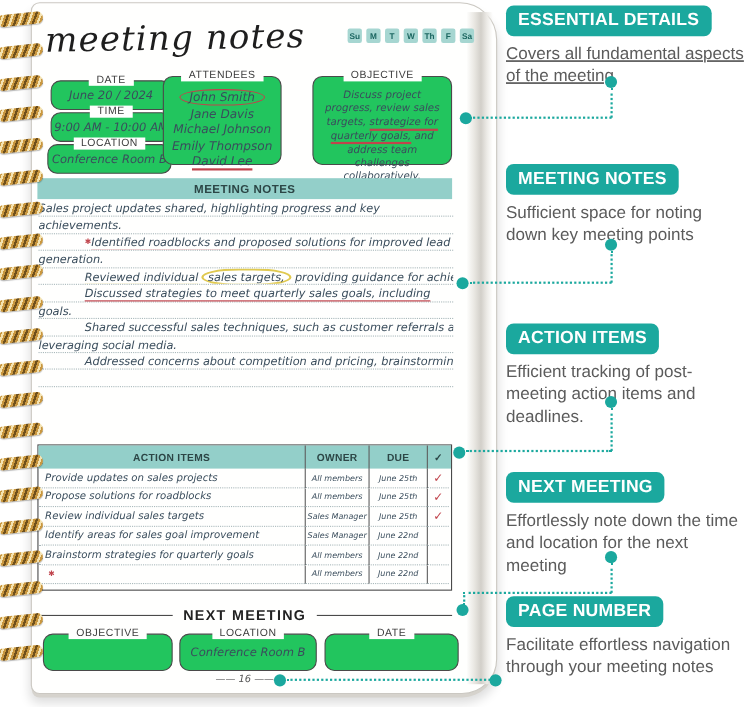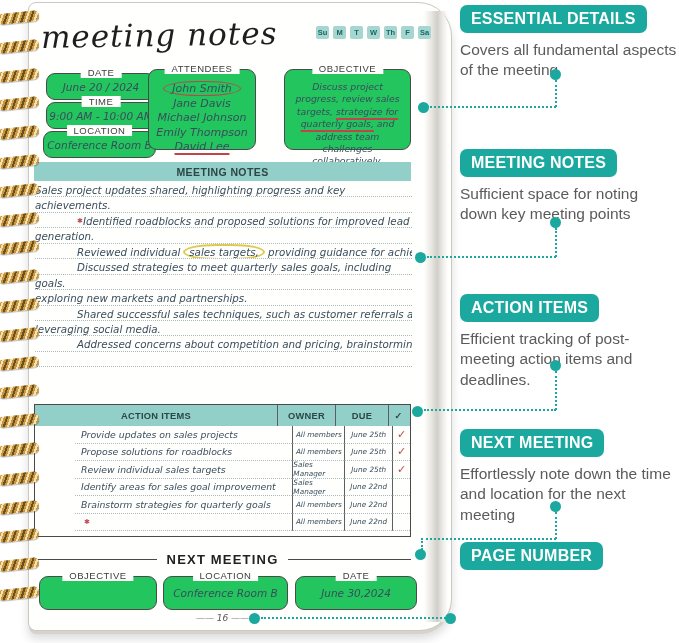--- a/index.html
+++ b/index.html
@@ -45,21 +45,21 @@
   .notes-bar { position:absolute; left:5px; top:159px; width:377px; height:19px; background:#93cfc9;
                display:flex; align-items:center; justify-content:center;
                font-size:10.5px; font-weight:bold; color:#2c4646; letter-spacing:.4px; }
   .nlines { position:absolute; left:6px; top:179px; width:377px; }
   .nline { height:15.45px; line-height:16.5px; border-bottom:1px dotted #a9b8bb; font-size:10.3px; white-space:nowrap; overflow:hidden; }
   .indent { padding-left:42px; }
 
   
   .atable { position:absolute; left:5px; top:401px; width:377px; border:1.5px solid #4a4a4a; background:#fffffe; padding-bottom:5px; }
   .thead { display:flex; height:21px; background:#93cfc9; }
-  .trow { display:flex; height:17.5px;margin-left:40px; }
+  .trow { display:flex; height:17.5px; }
   .c-item { width:242px; }
   .c-owner { width:58px; border-left:1px solid #5e5e5e; }
   .c-due { width:53px; border-left:1px solid #5e5e5e; }
   .c-check { width:20px; border-left:1px solid #5e5e5e; }
   .thead > div { display:flex; align-items:center; justify-content:center; font-size:9.3px; font-weight:bold; color:#2c4646; letter-spacing:.3px; }
   .trow > div { border-bottom:1px dotted #a9b8bb; display:flex; align-items:center; }
   .cell-item { font-size:9.3px; padding-left:6px; white-space:nowrap; overflow:hidden; }
   .cell-owner, .cell-due { font-size:7.3px; justify-content:center; }
   .cell-check { justify-content:center; color:#c0444c; font-size:11px; }
 
@@ -134,21 +134,20 @@
 
     <div class="notes-bar">MEETING NOTES</div>
     <div class="nlines">
       <div class="nline"><span class="hw">Sales project updates shared, highlighting progress and key</span></div>
       <div class="nline"><span class="hw">achievements.</span></div>
       <div class="nline indent"><span class="red-mark">✱</span><span class="hw u-red">Identified roadblocks and proposed solutions</span><span class="hw"> for improved lead</span></div>
       <div class="nline"><span class="hw">generation.</span></div>
       <div class="nline indent"><span class="hw u-yellow">Reviewed individual</span> <span class="hw oval-yellow">sales targets,</span><span class="hw"> providing guidance for achieving</span></div>
       <div class="nline indent"><span class="hw u-red">Discussed strategies to meet quarterly sales goals, including</span></div>
       <div class="nline"><span class="hw">goals.</span></div>
-      <div class="nline"><span class="hw u-red">exploring new markets and partnerships.</span></div>
       <div class="nline indent"><span class="hw">Shared successful sales techniques, such as customer referrals and</span></div>
       <div class="nline"><span class="hw">leveraging social media.</span></div>
       <div class="nline indent"><span class="hw">Addressed concerns about competition and pricing, brainstorming</span></div>
       <div class="nline"></div>
     </div>
 
     <div class="atable">
       <div class="thead">
         <div class="c-item">ACTION ITEMS</div>
         <div class="c-owner">OWNER</div>
@@ -200,21 +199,20 @@
     </div>
     <div class="fbox nm-box" style="left:10px; width:118px;">
       <span class="box-label">OBJECTIVE</span>
     </div>
     <div class="fbox nm-box" style="left:134px; width:125px;">
       <span class="box-label">LOCATION</span>
       <div class="fbox-value hw" style="padding-top:10px;">Conference Room B</div>
     </div>
     <div class="fbox nm-box" style="left:266px; width:122px;">
       <span class="box-label">DATE</span>
-      <div class="fbox-value hw" style="padding-top:10px;">June 30,2024</div>
     </div>
 
     <div class="pagenum hw">16</div>
   </div>
 
   <div class="spiral" id="spiral">
       <div class="coil" style="top: 12px;"></div>
       <div class="coil" style="top: 40.8px;"></div>
       <div class="coil" style="top: 69.6px;"></div>
       <div class="coil" style="top: 98.4px;"></div>
@@ -230,38 +228,39 @@
       <div class="coil" style="top: 386.4px;"></div>
       <div class="coil" style="top: 415.2px;"></div>
       <div class="coil" style="top: 444px;"></div>
       <div class="coil" style="top: 472.8px;"></div>
       <div class="coil" style="top: 501.6px;"></div>
       <div class="coil" style="top: 530.4px;"></div>
       <div class="coil" style="top: 559.2px;"></div>
       <div class="coil" style="top: 588px;"></div>
     </div>
 
-  <div class="callout" style="top:5px;">
+  <div class="callout" style="top:5px;text-decoration:underline;">
     <div class="badge">ESSENTIAL DETAILS</div>
     <div class="callout-desc">Covers all fundamental aspects of the meeting</div>
   </div>
   <div class="callout" style="top:149px;">
     <div class="badge">MEETING NOTES</div>
     <div class="callout-desc">Sufficient space for noting down key meeting points</div>
   </div>
   <div class="callout" style="top:294px;">
     <div class="badge">ACTION ITEMS</div>
     <div class="callout-desc">Efficient tracking of post-meeting action items and deadlines.</div>
   </div>
   <div class="callout" style="top:429px;">
     <div class="badge">NEXT MEETING</div>
     <div class="callout-desc">Effortlessly note down the time and location for the next meeting</div>
   </div>
   <div class="callout" style="top:542px;">
     <div class="badge">PAGE NUMBER</div>
+    <div class="callout-desc">Facilitate effortless navigation through your meeting notes</div>
   </div>
 
   <div class="dot" style="left:550px; top:69px;"></div>
   <div class="vl" style="left:555px; top:80px; height:27px;"></div>
   <div class="hl" style="left:427px; top:106px; width:129px;"></div>
   <div class="dot" style="left:418px; top:102px;"></div>
 
   <div class="dot" style="left:550px; top:217px;"></div>
   <div class="vl" style="left:555px; top:228px; height:29px;"></div>
   <div class="hl" style="left:427px; top:256px; width:129px;"></div>

